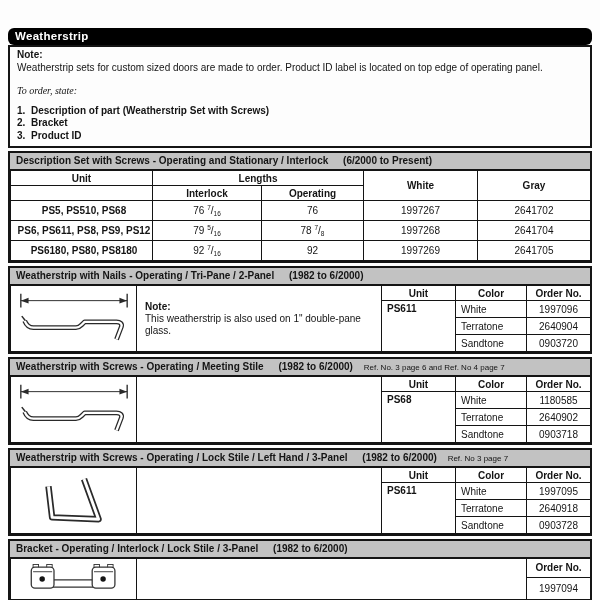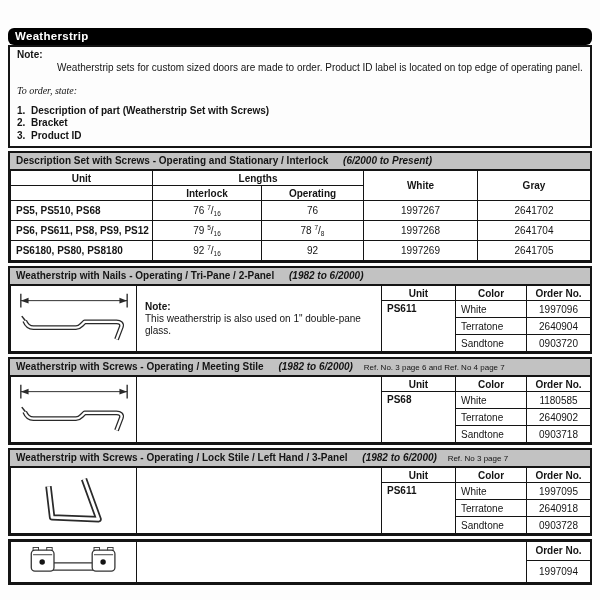--- a/index.html
+++ b/index.html
@@ -11,37 +11,37 @@
   .content { position:absolute; left:8px; top:28px; width:584px; }
 
   .titlebar {
     background:var(--title-bg,#000); color:#fff; font-weight:bold; font-size:11.5px;
     letter-spacing:.3px; padding:2px 7px 3px 7px; height:17px;border-radius:6px;
   }
   .notebox {
     border:2px solid #141414; min-height:103px; padding:2px 7px 4px 7px; font-size:10px; line-height:12.5px;
   }
   .nb-label { font-weight:bold; }
-  .nb-text  { margin-bottom:11px;margin-left:40px; }
+  .nb-text  { margin-bottom:11px; }
   .nb-intro { font-family:"Liberation Serif", serif; font-style:italic; font-size:10px; margin-bottom:7px; }
   .nb-step  { font-weight:bold; display:flex; }
   .nb-step .num { width:14px; flex:0 0 14px; }
 
   .section { border:2px solid #141414; margin-top:3px; background:#fff; }
   .sec-title {
     background:var(--sec-bg,#c2c2c2); border-bottom:1px solid #141414;
     font-size:10px; font-weight:bold; padding:2px 6px 3px 6px; white-space:nowrap;
   }
-  .sec-title .daterange { font-style:italic; margin-left:12px; }
+  .sec-title .daterange { margin-left:12px; }
   .sec-title .refnote   { font-weight:normal; font-size:8px; margin-left:8px; }
 
   table { border-collapse:collapse; table-layout:fixed; width:100%; background:#fff; }
   th, td { border:1px solid #141414; font-size:10px; padding:0; overflow:hidden; }
   th { font-weight:bold; text-align:center; }
-  td.lbl  { font-weight:bold; text-align:left; padding-left:5px; }
+  td.lbl  { font-weight:bold; text-align:center; padding-left:5px; }
   td.ctr  { text-align:center; }
   td.colorcell { text-align:left; padding-left:5px; }
   td.unitcell  { font-weight:bold; text-align:left; padding:2px 0 0 5px; vertical-align:top; }
   td.drawcell  { text-align:center; vertical-align:middle; background:#fff; }
   td.notecell  { vertical-align:middle; padding:2px 8px; font-size:10px; line-height:12px; }
   td.emptycell { background:#fff; }
 
   .t1 tr.hr1 { height:15px; } .t1 tr.hr2 { height:15px; } .t1 tr.dr { height:20px; }
   .t2 tr.hr  { height:15px; } .t2 tr.dr  { height:17px; }
   .t5 tr.hr  { height:18px; } .t5 tr.dr  { height:21px; }
@@ -272,20 +272,24 @@
         </tr>
         <tr class="dr">
           <td class="colorcell">Sandtone</td>
           <td class="ctr">0903728</td>
         </tr>
       </tbody>
         </table>
     </div>
 
     <div class="section">
+      <div class="sec-title">
+        <span>Bracket - Operating / Interlock / Lock Stile / 3-Panel</span>
+        <span class="daterange">(1982 to 6/2000)</span>
+      </div>
       <table class="t5">
         <colgroup>
             <col style="width:126px">
             <col style="width:390px">
             <col style="width:64px">
           </colgroup>
         <tbody>
             <tr class="hr">
           <td class="drawcell" rowspan="2">
             <svg width="114" height="40" viewBox="0 0 120 44">

